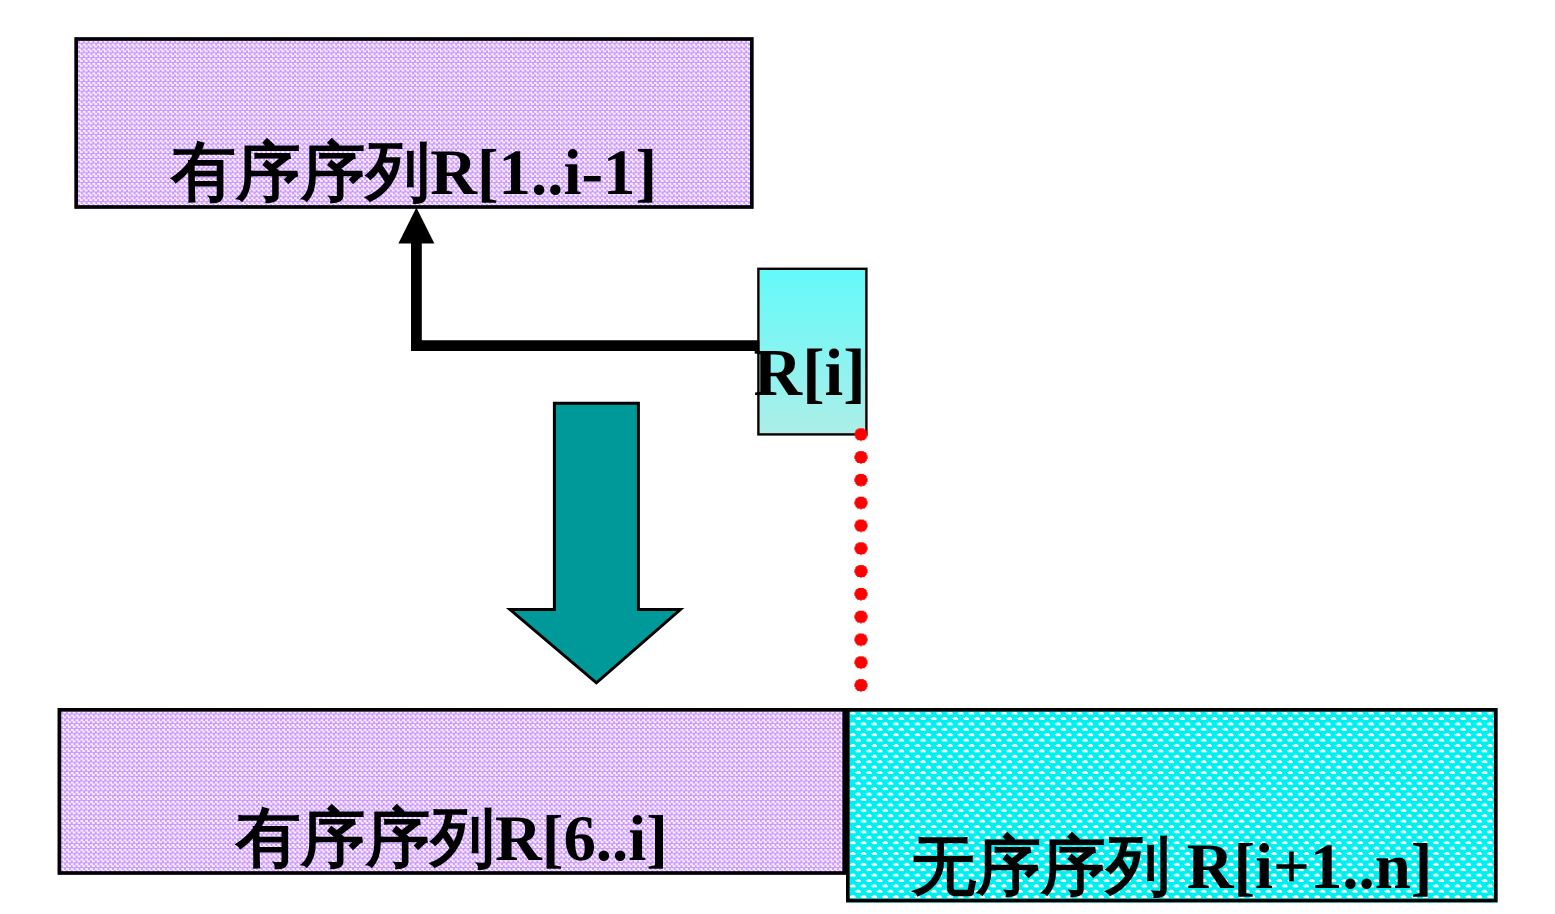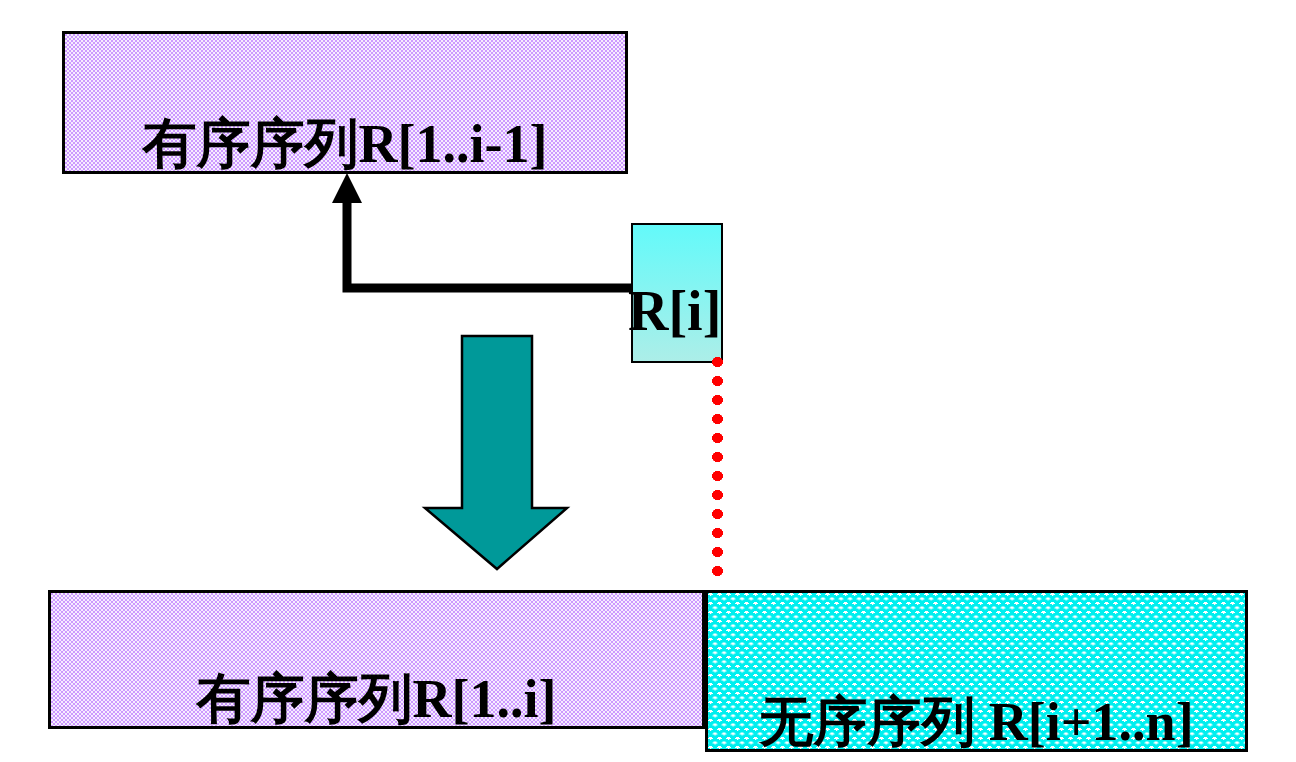--- a/index.html
+++ b/index.html
@@ -98,20 +98,20 @@
 
   <div id="insert-arrow" class="shape">
     <svg width="160" height="242" viewBox="0 0 160 242">
       <polygon points="42,4 112,4 112,176 147,176 77,237 5,176 42,176" fill="#009999" stroke="#000000" stroke-width="2.5"></polygon>
     </svg>
   </div>
 
   <div id="position-dotted-line"></div>
 
   <div id="box-bottom-left" class="seqbox fill-sorted">
-    <span>有序序列R[1..i]</span>
+    <span>有序序列R[6..i]</span>
   </div>
 
   <div id="box-bottom-right" class="seqbox fill-unsorted">
     <span>无序序列 R[i+1..n]</span>
   </div>
 
 </div>
 
 </body></html>

